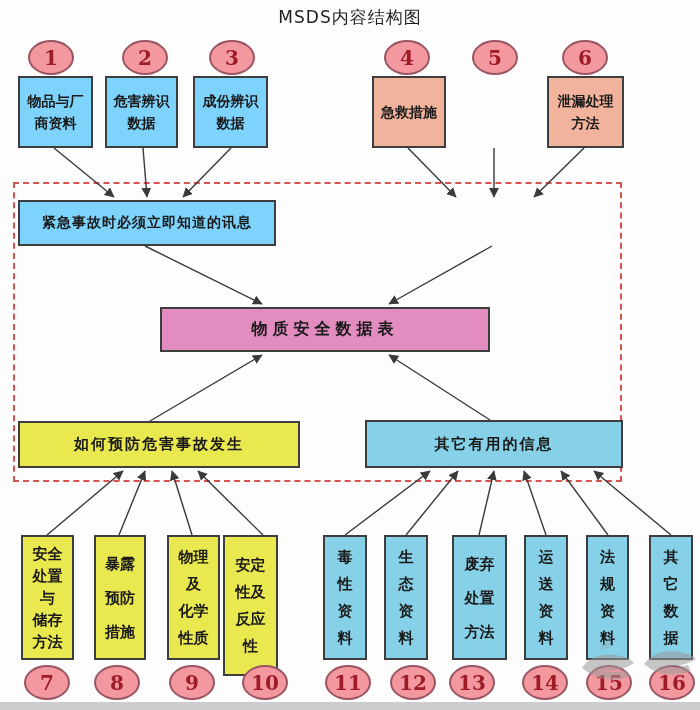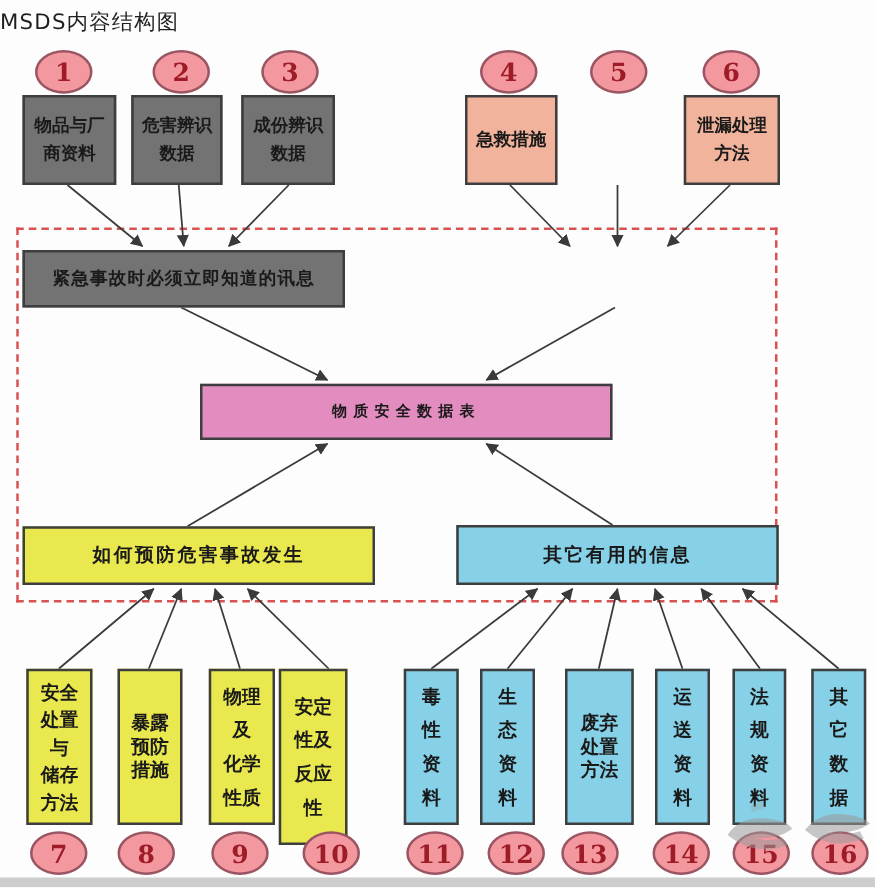--- a/index.html
+++ b/index.html
@@ -2,45 +2,45 @@
 <html><head>
 <meta charset="utf-8">
 <style>
   html,body{margin:0;padding:0;background:#ffffff;}
   #canvas{
     position:relative;width:700px;height:710px;overflow:hidden;
     background:#fdfdfd;
     font-family:"DejaVu Sans",sans-serif;
   }
   .title{
-    position:absolute;left:0;top:6px;width:700px;
+    position:absolute;left:0;top:6px;width:700px;text-align:center;
     font-size:17px;color:#1f1f1f;letter-spacing:1px;
   }
   .oval{
     position:absolute;width:46px;height:35px;border-radius:50%;
     background:#f4989f;border:2px solid #9a5563;box-sizing:border-box;
     display:flex;align-items:center;justify-content:center;
     font-family:"DejaVu Serif",serif;font-weight:bold;font-size:20px;color:#9e1b28;
   }
   .box{
     position:absolute;box-sizing:border-box;border:2px solid #3e3e3e;
     display:flex;align-items:center;justify-content:center;text-align:center;
     font-weight:bold;color:#1a1a1a;white-space:pre-line;
   }
-  .mint{background:#737373;}
+  .mint{background:#7dd3fc;}
   .salmon{background:#f2b39c;}
   .yellow{background:#eae84f;}
   .cyan{background:#86d1e8;}
   .pinkbox{background:#e28cc0;}
   .topbox{font-size:14px;line-height:22px;}
   .midbox{font-size:14px;letter-spacing:1px;}
-  .centerbox{font-size:12px;letter-spacing:5px;}
+  .centerbox{font-size:16px;letter-spacing:5px;}
   .lowerbox{font-size:15px;letter-spacing:2px;}
   .vbox{font-size:15px;}
-  .lh3{line-height:19px;text-align:center;}
+  .lh3{line-height:34px;text-align:center;}
   .lh4{line-height:27px;}
   .lh5{line-height:22px;}
   .dashed{
     position:absolute;left:13px;top:182px;width:609px;height:300px;
     border:2px dashed #d95252;box-sizing:border-box;
   }
   svg.arrows{position:absolute;left:0;top:0;pointer-events:none;}
   .bottom-strip{
     position:absolute;left:0;top:702px;width:700px;height:8px;background:#cdcdcd;
   }

